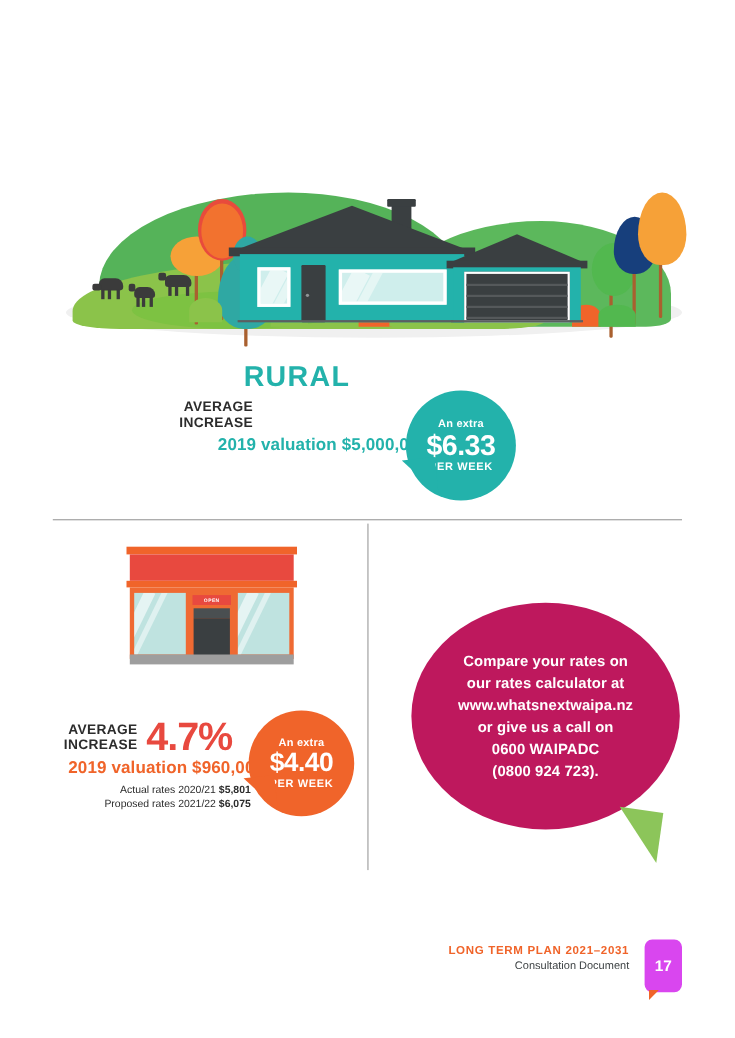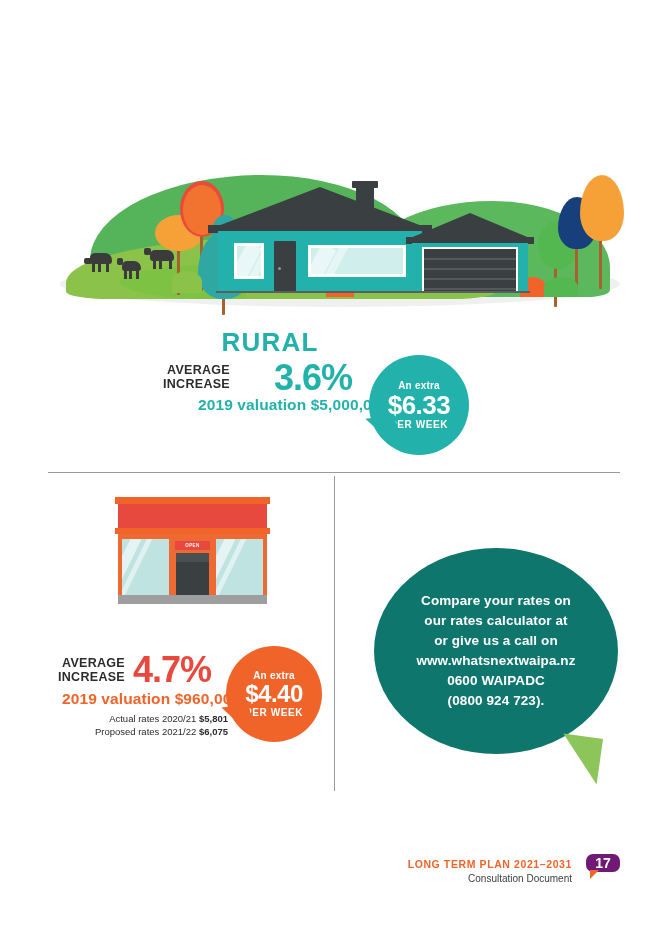--- a/index.html
+++ b/index.html
@@ -134,21 +134,21 @@
   }
   #bubble-commercial{left:226px;top:646px;width:96px;height:96px;background:#f0642a;}
   #bubble-commercial .amount{font-size:24px;line-height:26px;}
   #bubble-commercial .tail{
     left:-3px;top:60px;
     border-width:0 28px 32px 0;border-color:transparent #f0642a transparent transparent;
     transform:rotate(-6deg);
   }
 
   #bubble-cta{
-    left:374px;top:548px;width:244px;height:206px;background:#0f766e;
+    left:374px;top:548px;width:244px;height:206px;background:#be185d;
     border-radius:50%;padding:0 26px;box-sizing:border-box;
   }
   #bubble-cta .cta-text{
     color:#ffffff;font-size:13.5px;font-weight:bold;line-height:20px;text-align:center;
     letter-spacing:.1px;
   }
   #bubble-cta .tail{
     right:18px;bottom:-28px;
     border-width:46px 0 0 40px;border-color:#8cc55a transparent transparent transparent;
     transform:rotate(8deg);
@@ -159,21 +159,21 @@
   .footer-l1{
     position:absolute;right:48px;top:0;color:#f0642a;font-size:10.5px;
     font-weight:bold;letter-spacing:.6px;white-space:nowrap;
   }
   .footer-l2{
     position:absolute;right:48px;top:15px;color:#3a3f41;font-size:10px;
     white-space:nowrap;
     margin-left:20px;
   }
   .page-badge{
-    position:absolute;right:0;top:-4px;width:34px;height:18px;background:#701a75;
+    position:absolute;right:0;top:-4px;width:34px;height:48px;background:#d946ef;
     border-radius:7px;color:#ffffff;font-size:14px;font-weight:bold;
     display:flex;align-items:center;justify-content:center;
   }
   .page-badge .tail{
     left:4px;bottom:-7px;
     border-width:9px 9px 0 0;border-color:#f0642a transparent transparent transparent;
   }
 </style>
 </head>
 <body>
@@ -272,21 +272,20 @@
     </div>
   </div>
 
   <div class="title-rural">RURAL</div>
 
   <div class="avg-label" style="left:140px;top:363px;width:90px;">
     <div>AVERAGE</div>
     <div>INCREASE</div>
   </div>
 
-  <div class="big-pct" style="left:274px;top:357px;color:#23b2ab;">3.6%</div>
 
   <div class="valuation" style="left:198px;top:396px;color:#23b2ab;">2019 valuation $5,000,000</div>
 
 
   <div class="bubble" id="bubble-rural">
     <div class="tail"></div>
     <div class="small">An extra</div>
     <div class="amount">$6.33</div>
     <div class="per">PER WEEK</div>
   </div>
@@ -343,22 +342,22 @@
     <div class="small">An extra</div>
     <div class="amount">$4.40</div>
     <div class="per">PER WEEK</div>
   </div>
 
   <div class="bubble" id="bubble-cta">
     <div class="tail"></div>
     <div class="cta-text">
       <div>Compare your rates on</div>
       <div>our rates calculator at</div>
+      <div>www.whatsnextwaipa.nz</div>
       <div>or give us a call on</div>
-      <div>www.whatsnextwaipa.nz</div>
       <div>0600 WAIPADC</div>
       <div>(0800 924 723).</div>
     </div>
   </div>
 
   <div id="footer">
     <div class="footer-l1">LONG TERM PLAN 2021–2031</div>
     <div class="footer-l2">Consultation Document</div>
     <div class="page-badge">
       <span>17</span>

